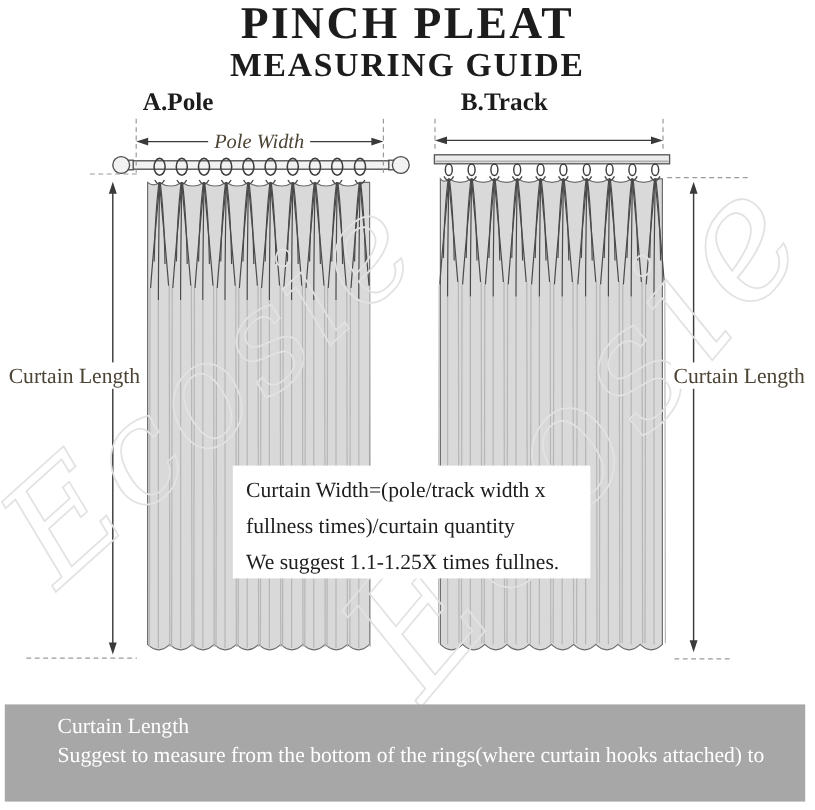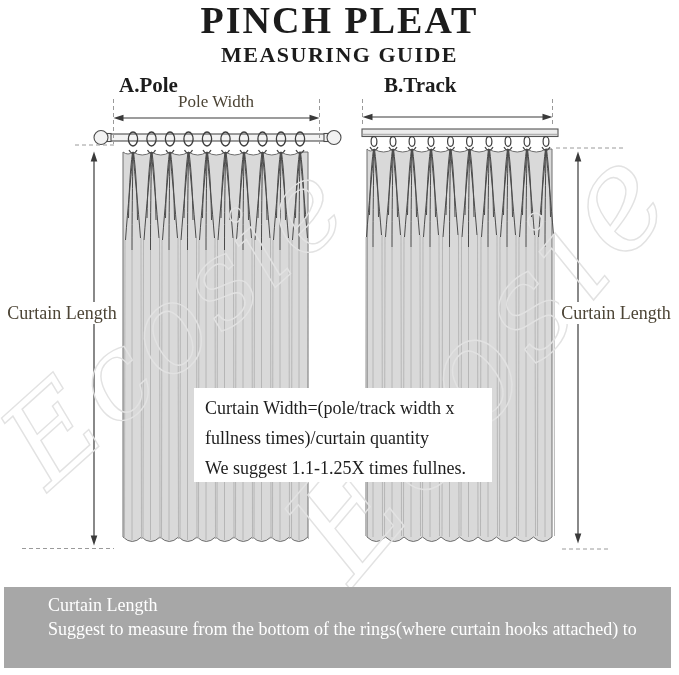--- a/index.html
+++ b/index.html
@@ -8,21 +8,21 @@
     font-family:"Liberation Serif", serif;
   }
   .abs{position:absolute;}
   .title{
     left:0;top:-2px;width:100%;text-align:center;
     font-size:38px;line-height:44px;font-weight:bold;letter-spacing:2px;
     color:var(--title-color);
   }
   .subtitle{
     left:0;top:42px;width:100%;text-align:center;
-    font-size:22px;line-height:26px;font-weight:bold;letter-spacing:1.5px;
+    font-size:28px;line-height:26px;font-weight:bold;letter-spacing:1.5px;
     color:var(--title-color);
   }
   .diagram-label{
     font-size:21px;line-height:24px;color:var(--title-color);font-weight:bold;
   }
   .dim-label{
     font-size:17px;line-height:20px;color:var(--dimension-text);
     background:#fff;padding:0 5px;transform:translateX(-50%);white-space:nowrap;
   }
   .len-label{
@@ -222,21 +222,21 @@
       <text class="wm" font-size="140" letter-spacing="8" transform="translate(352,588) rotate(-50)">Ecosie</text>
     </g>
   </svg>
 
   <div class="abs title">PINCH PLEAT</div>
   <div class="abs subtitle">MEASURING GUIDE</div>
 
   <div class="abs diagram-label" style="left:119px;top:73px;">A.Pole</div>
   <div class="abs diagram-label" style="left:384px;top:73px;text-align:right;">B.Track</div>
 
-  <div class="abs dim-label" style="left:216px;top:92px;">Pole Width</div>
+  <div class="abs dim-label" style="left:216px;top:108px;font-style:italic;">Pole Width</div>
 
   <div class="abs len-label" style="left:62px;top:302px;">Curtain Length</div>
   <div class="abs len-label" style="left:616px;top:302px;">Curtain Length</div>
 
   <div class="abs formula-box">
     <p>Curtain Width=(pole/track width x</p>
     <p>fullness times)/curtain quantity</p>
     <p>We suggest 1.1-1.25X times fullnes.</p>
   </div>
 

